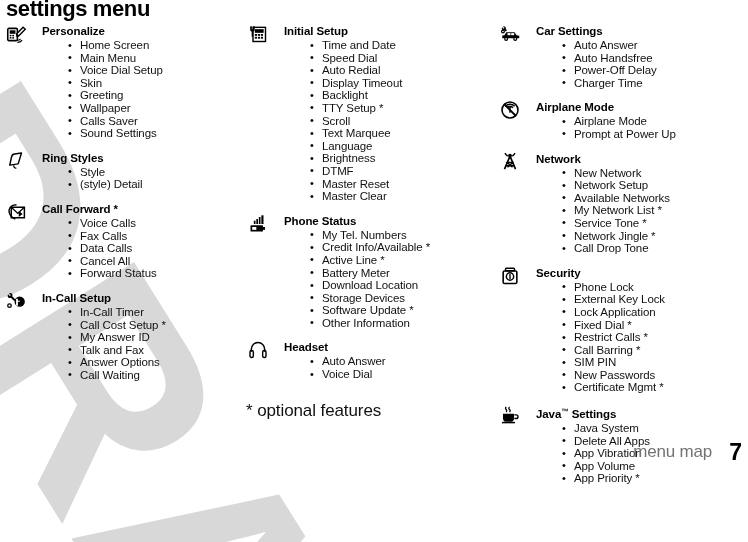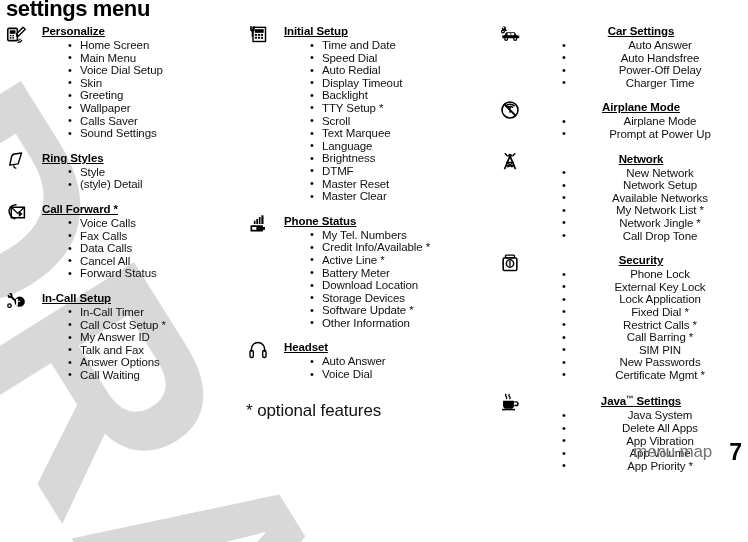--- a/index.html
+++ b/index.html
@@ -60,21 +60,21 @@
     color: #000;
   }
 
   
   .column {
     position: absolute;
     top: 24px;
   }
   #col-1 { left: 4px;   width: 240px; }
   #col-2 { left: 246px; width: 246px; }
-  #col-3 { left: 498px; width: 248px; text-align: center; }
+  #col-3 { left: 498px; width: 248px; }
 
   
   .group {
     position: relative;
     margin-bottom: 11px;
     padding-left: 38px;
     min-height: 20px;
   }
   .group-icon {
     position: absolute;
@@ -85,21 +85,20 @@
     display: block;
   }
   .group-icon svg { display: block; }
   .group-title {
     font-size: 11.5px;
     font-weight: bold;
     line-height: 14px;
     letter-spacing: -0.1px;
     margin-bottom: 1px;
     white-space: nowrap;
-    text-decoration: underline;
   }
   .group-title .tm {
     font-size: 7.5px;
     vertical-align: 4px;
     font-weight: bold;
   }
   ul.items {
     list-style: none;
     margin: 0;
     padding: 0 0 0 26px;
@@ -360,20 +359,21 @@
             <path d="M5.8 1.6 L9.2 5 M18.2 1.6 L14.8 5" stroke="#000" stroke-width="1.7"></path>
             <path d="M9 18.4 L15 12.8 M9 12.8 L15 18.4" stroke="#000" stroke-width="1.6"></path>
           </svg>
         </span>
         <div class="group-title">Network</div>
         <ul class="items">
           <li>New Network</li>
           <li>Network Setup</li>
           <li>Available Networks</li>
           <li>My Network List *</li>
+          <li>Service Tone *</li>
           <li>Network Jingle *</li>
           <li>Call Drop Tone</li>
         </ul>
       </div>
       <div class="group">
         <span class="group-icon">
           <svg viewBox="0 0 24 24" width="20" height="20">
             <rect x="6.6" y="2.6" width="10.8" height="3" rx="1" fill="none" stroke="#000" stroke-width="1.7"></rect>
             <rect x="3.8" y="6" width="16.4" height="15" rx="1.6" fill="none" stroke="#000" stroke-width="1.9"></rect>
             <circle cx="12" cy="12.6" r="4.4" fill="none" stroke="#000" stroke-width="1.8"></circle>

